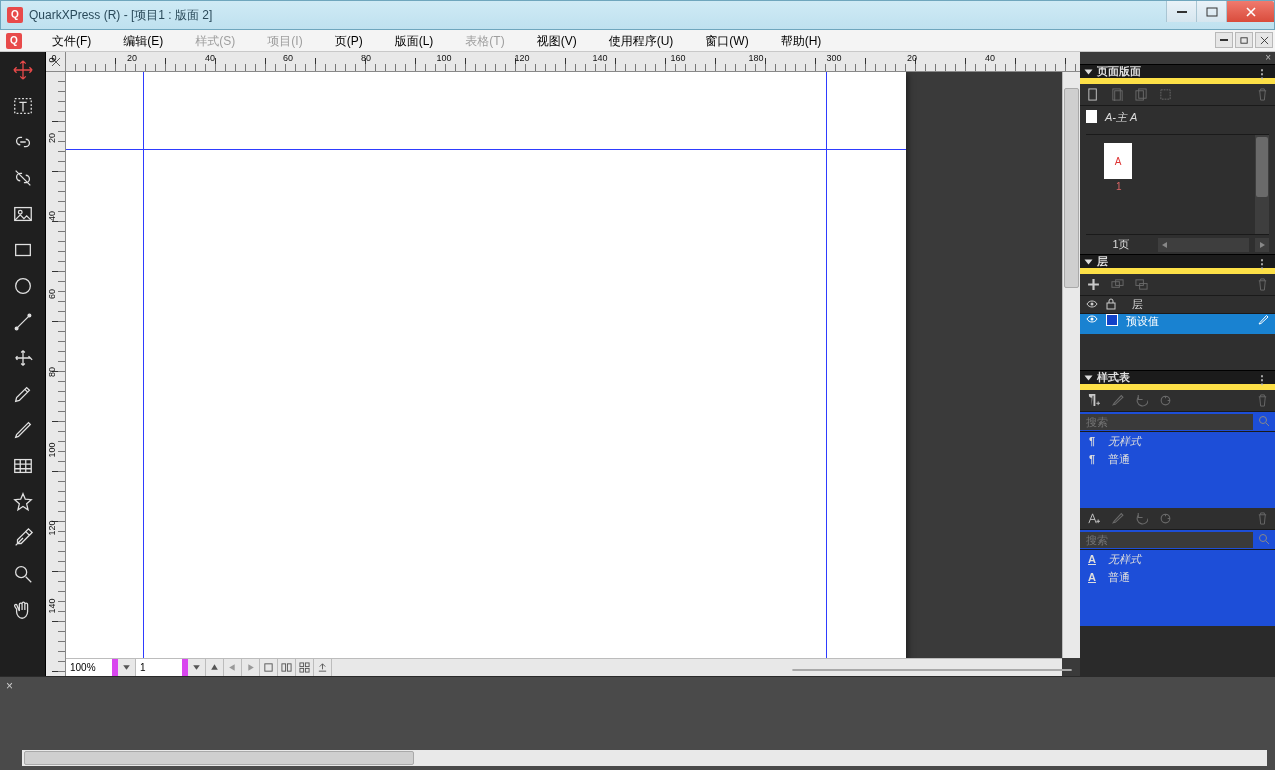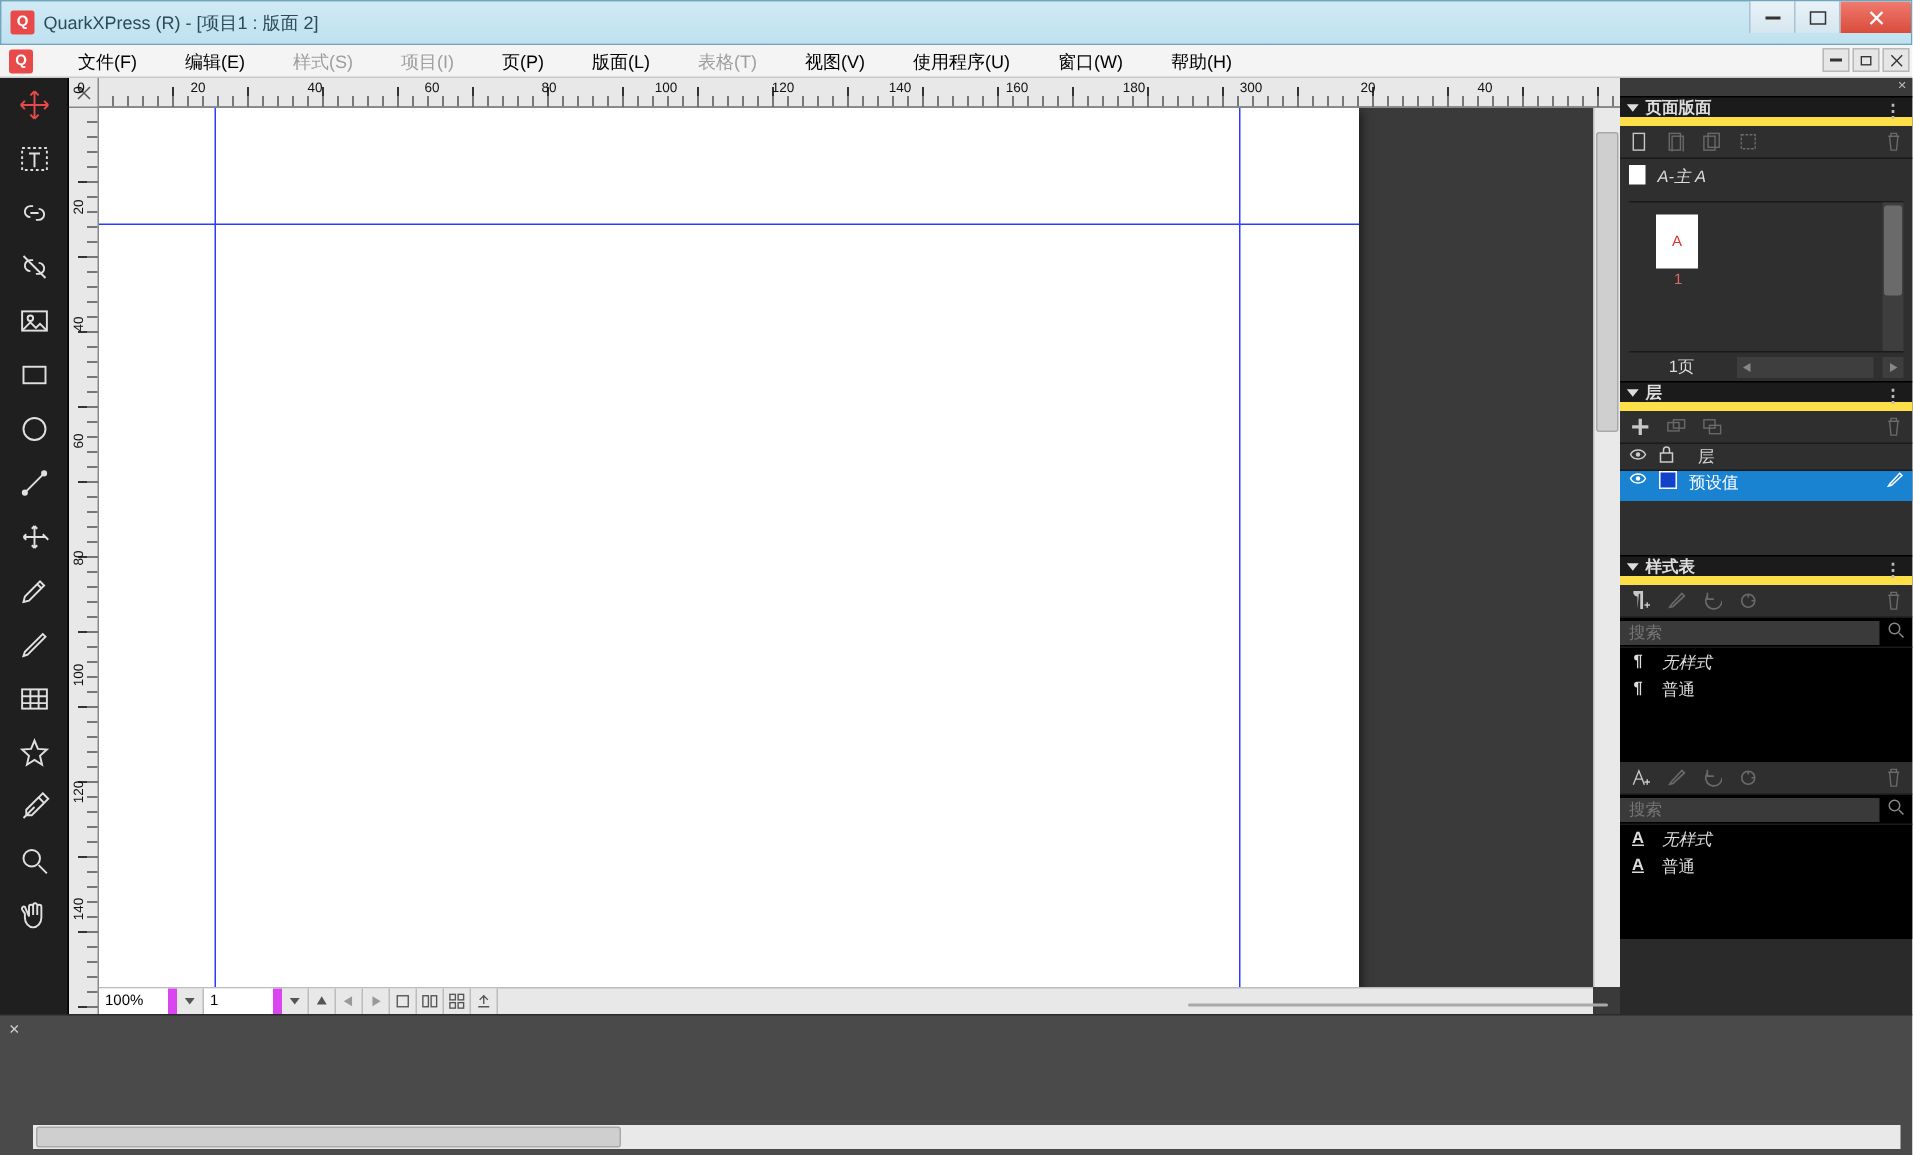--- a/index.html
+++ b/index.html
@@ -104,21 +104,21 @@
 .layers-body { background:#2f2f2f; }
 .layers-body .colhead { display:flex; align-items:center; height:18px; padding:0 6px; gap:8px; border-bottom:1px solid #1a1a1a; }
 .layers-body .layer-row { display:flex; align-items:flex-start; height:20px; padding:0 6px; gap:8px; }
 .layers-body .layer-row.sel { background:#1982d1; color:#fff; }
 .layers-body .eye { width:12px; }
 .layers-body .sw { width:12px; height:12px; border:1px solid #fff; }
 .layers-body .edit { margin-left:auto; }
 .layers-body .spacer { height:36px; }
 
 
-.styles-body { background:#000000; }
+.styles-body { background:#1d4ed8; }
 .styles-body .search-row { display:flex; align-items:center; height:20px; border-bottom:1px solid #1a1a1a; }
 .styles-body .search-row input { flex:1; background:#3a3a3a; border:none; color:#aaa; font-size:11px; padding:2px 6px; outline:none; }
 .styles-body .search-row .sicon { width:22px; text-align:center; color:#888; }
 .styles-body .style-row { display:flex; align-items:center; height:18px; padding:0 6px; gap:10px; }
 .styles-body .style-row .glyph { width:12px; text-align:center; font-weight:bold; }
 .styles-body .style-row .nm.italic { font-style: italic; }
 .styles-body .gap { height:40px; }
 
 
 .bottomstrip { height: 94px; background: #4a4a4a; border-top: 1px solid #2a2a2a; position: relative; }

